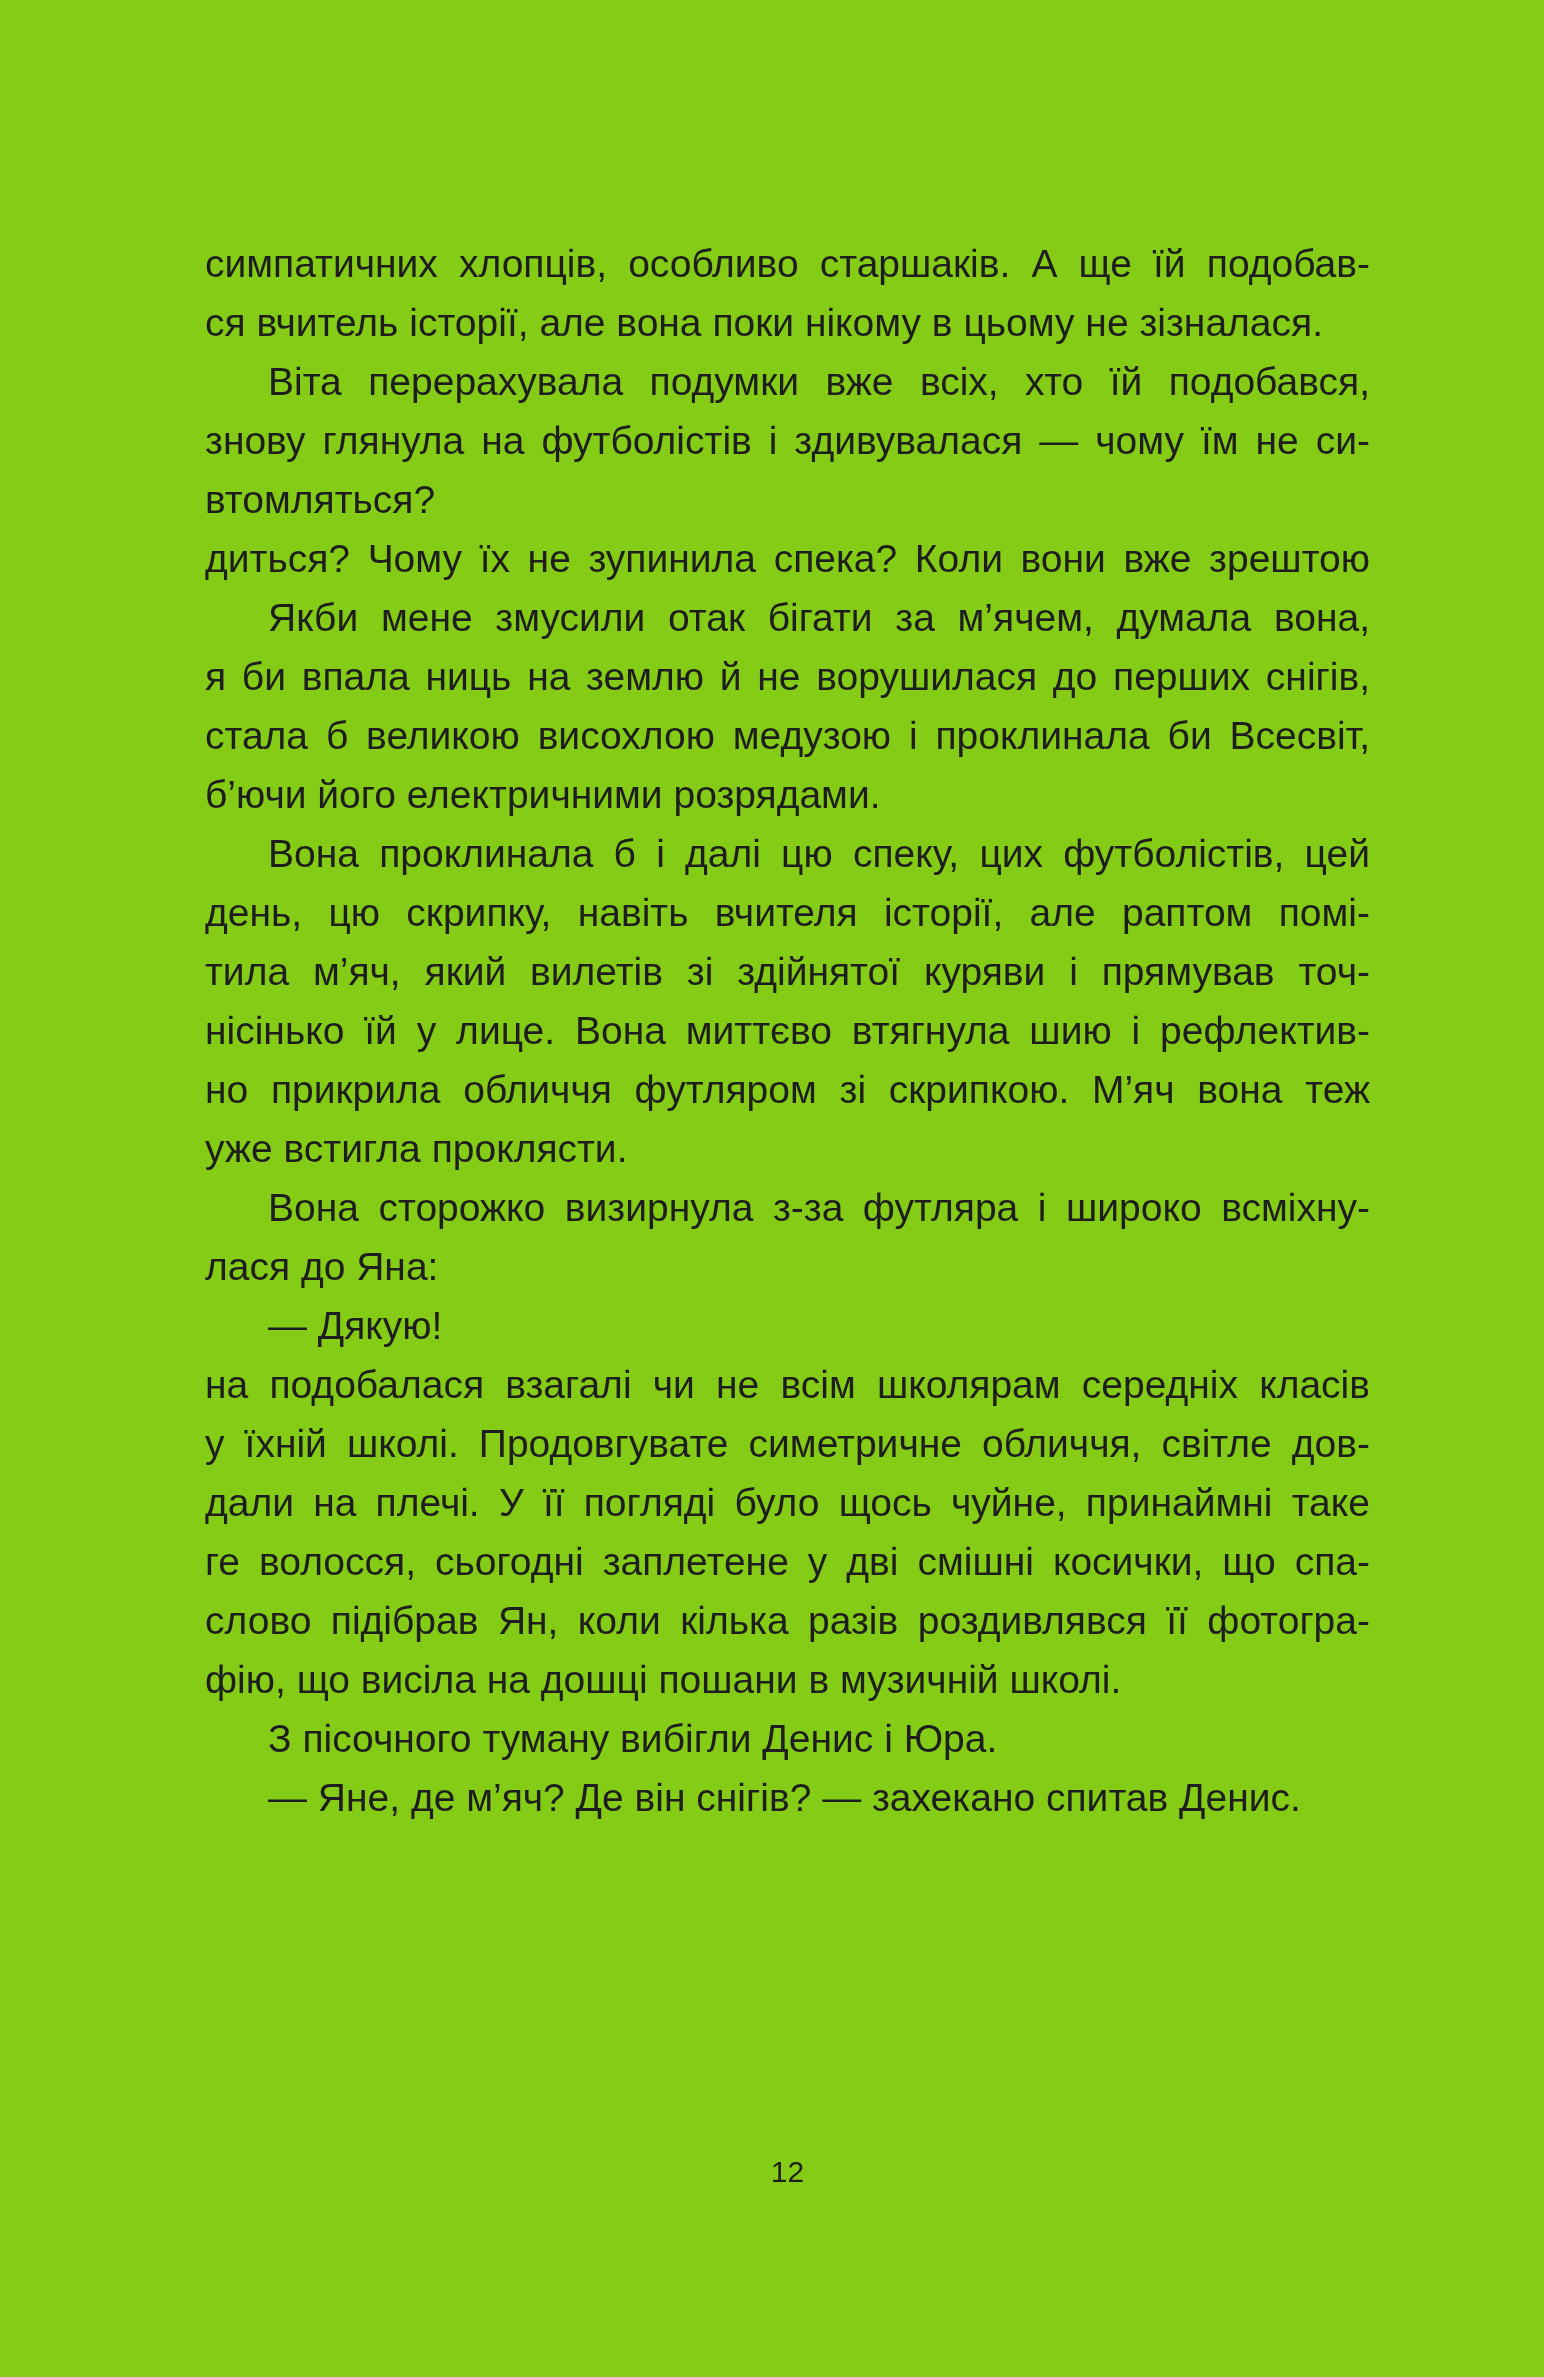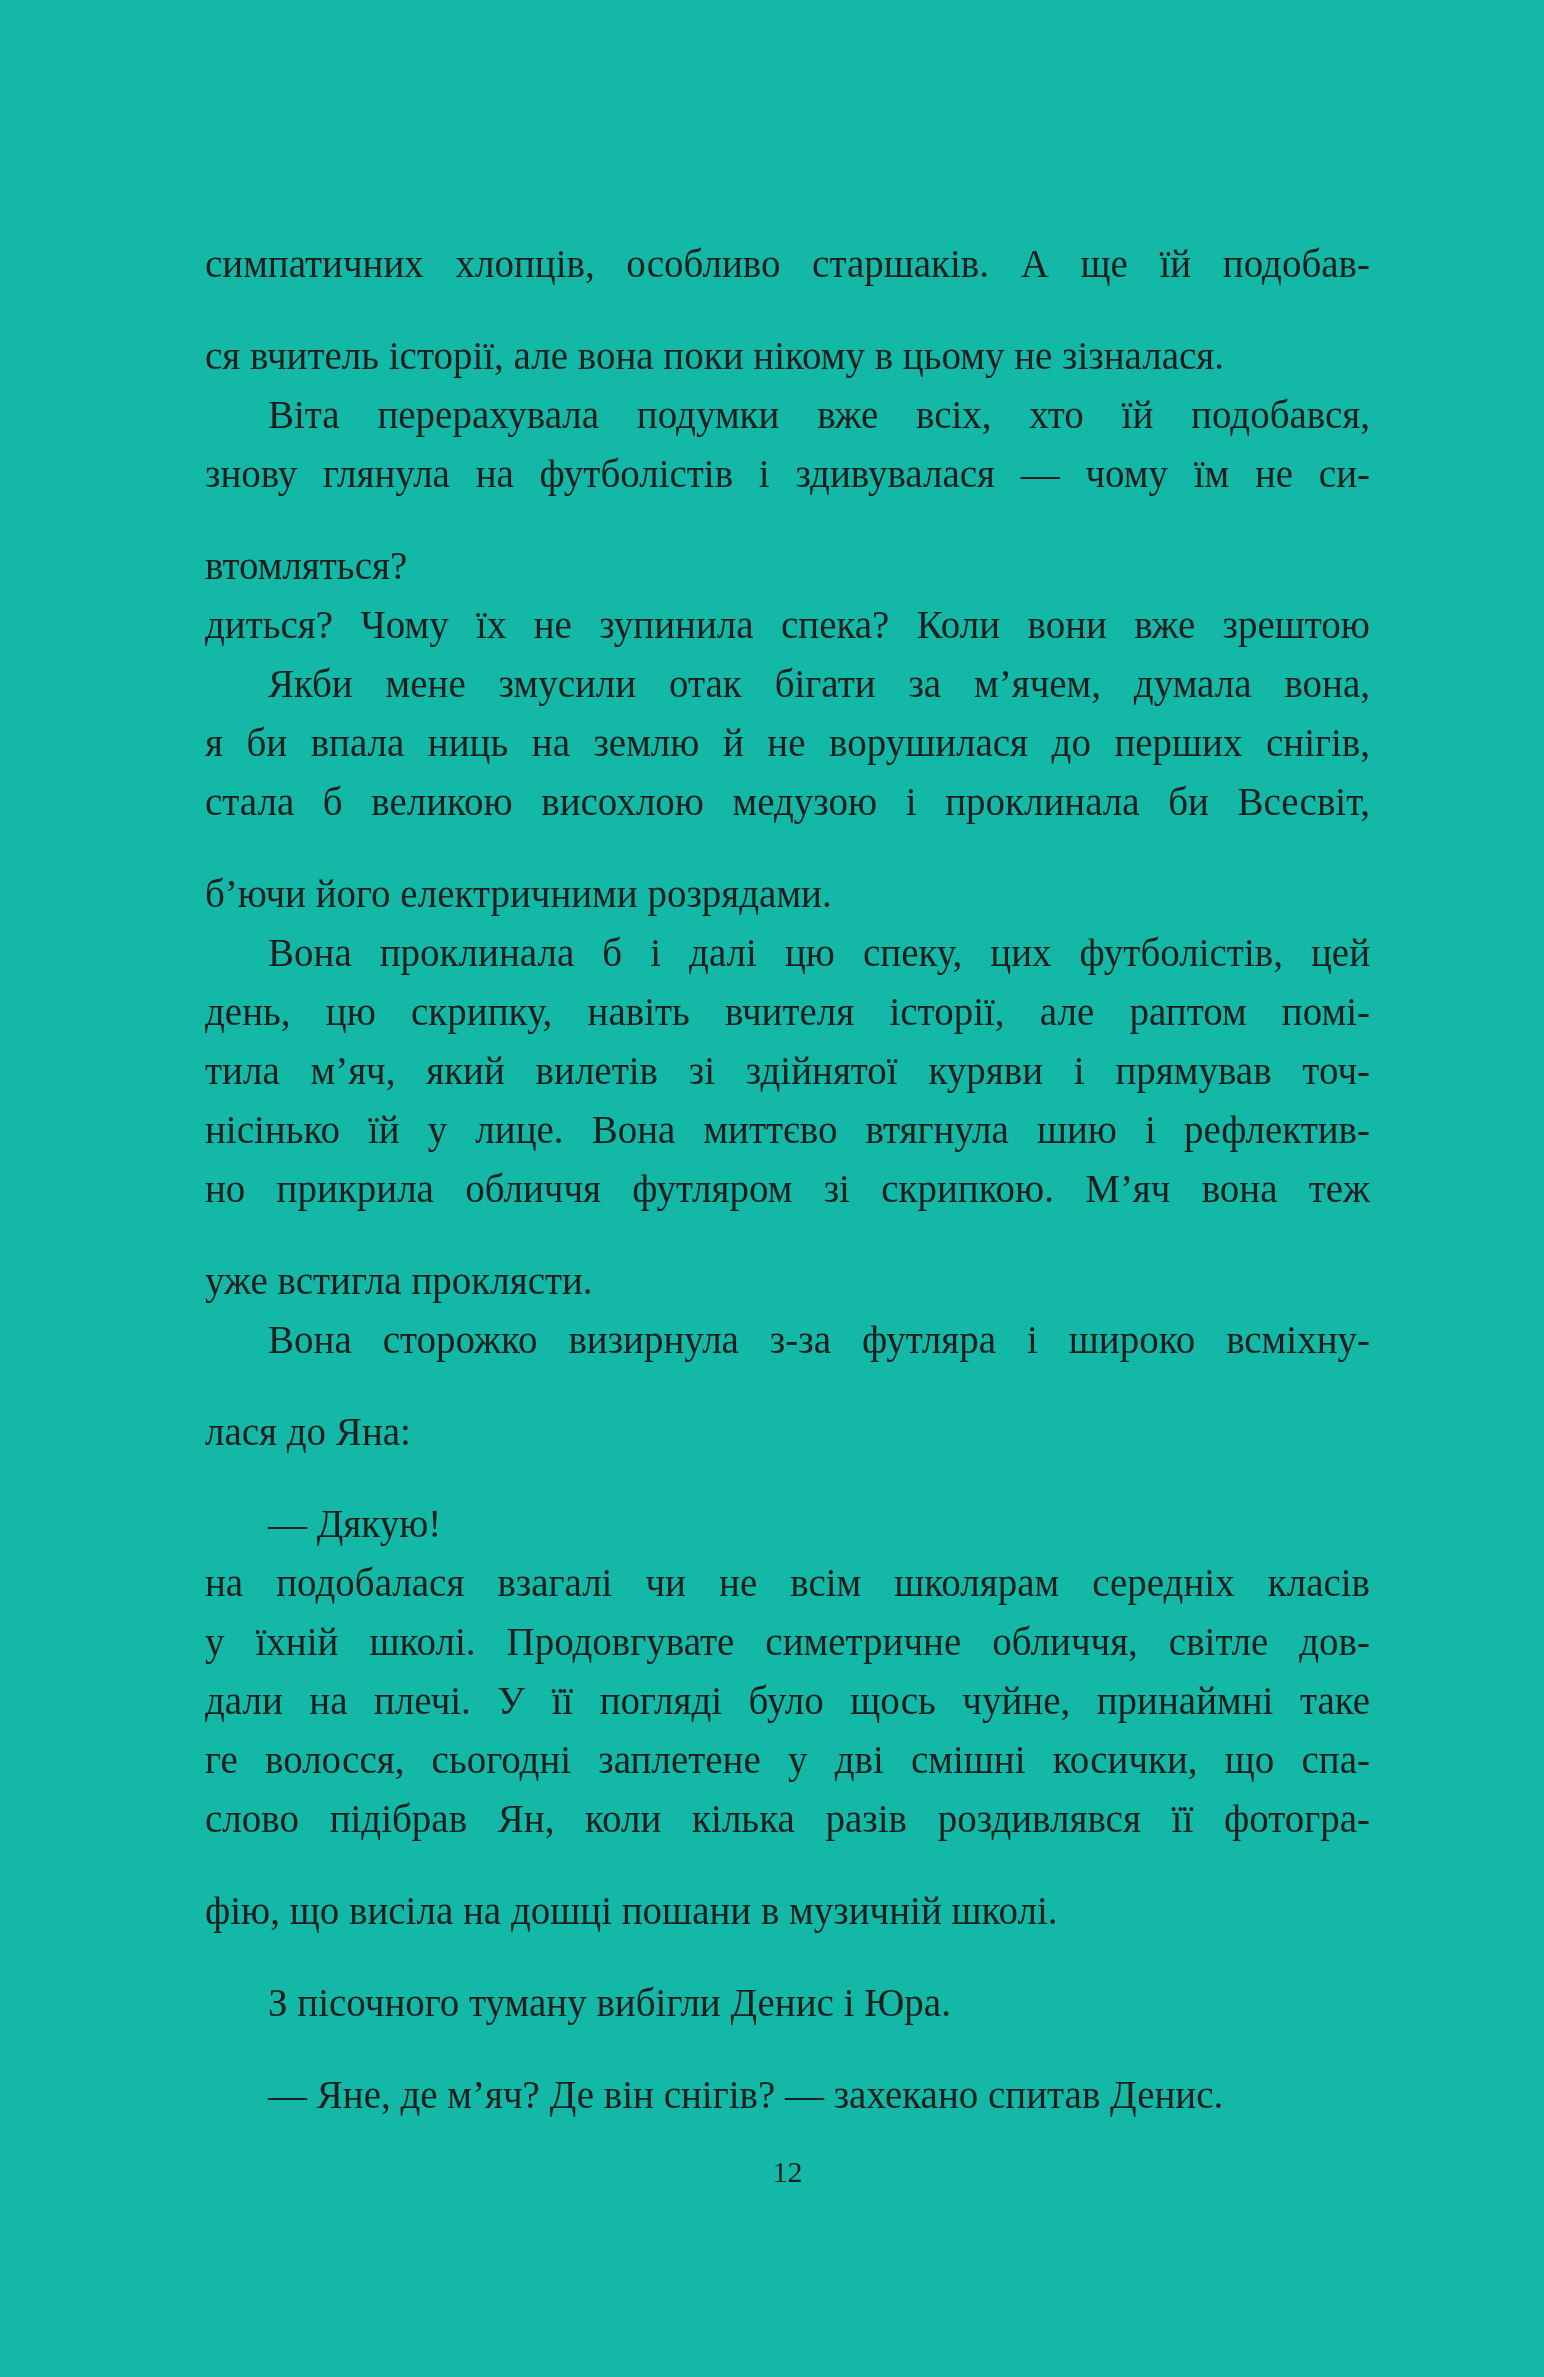--- a/index.html
+++ b/index.html
@@ -4,23 +4,23 @@
 <style>
   html, body {
     margin: 0;
     padding: 0;
     background: #ffffff;
   }
   .page {
     position: relative;
     width: 1545px;
     height: 2377px;
-    background: #14b8a6;
+    background: #84cc16;
     overflow: hidden;
-    font-family: Liberation Serif, serif;
+    font-family: Liberation Sans, sans-serif;
     color: #1e1e1e;
   }
   .text-block {
     position: absolute;
     left: 205px;
     top: 234px;
     width: 1165px;
     font-size: 39px;
     line-height: 59px;
   }
@@ -28,21 +28,20 @@
     margin: 0;
     padding: 0;
   }
   .ln {
     text-align: justify;
     text-align-last: justify;
     white-space: normal;
   }
   .ln.last {
     text-align-last: left;
-    margin-top: 33px;
   }
   .ln.in {
     text-indent: 63px;
   }
   .page-number {
     position: absolute;
     left: 205px;
     top: 2142px;
     width: 1165px;
     text-align: center;

